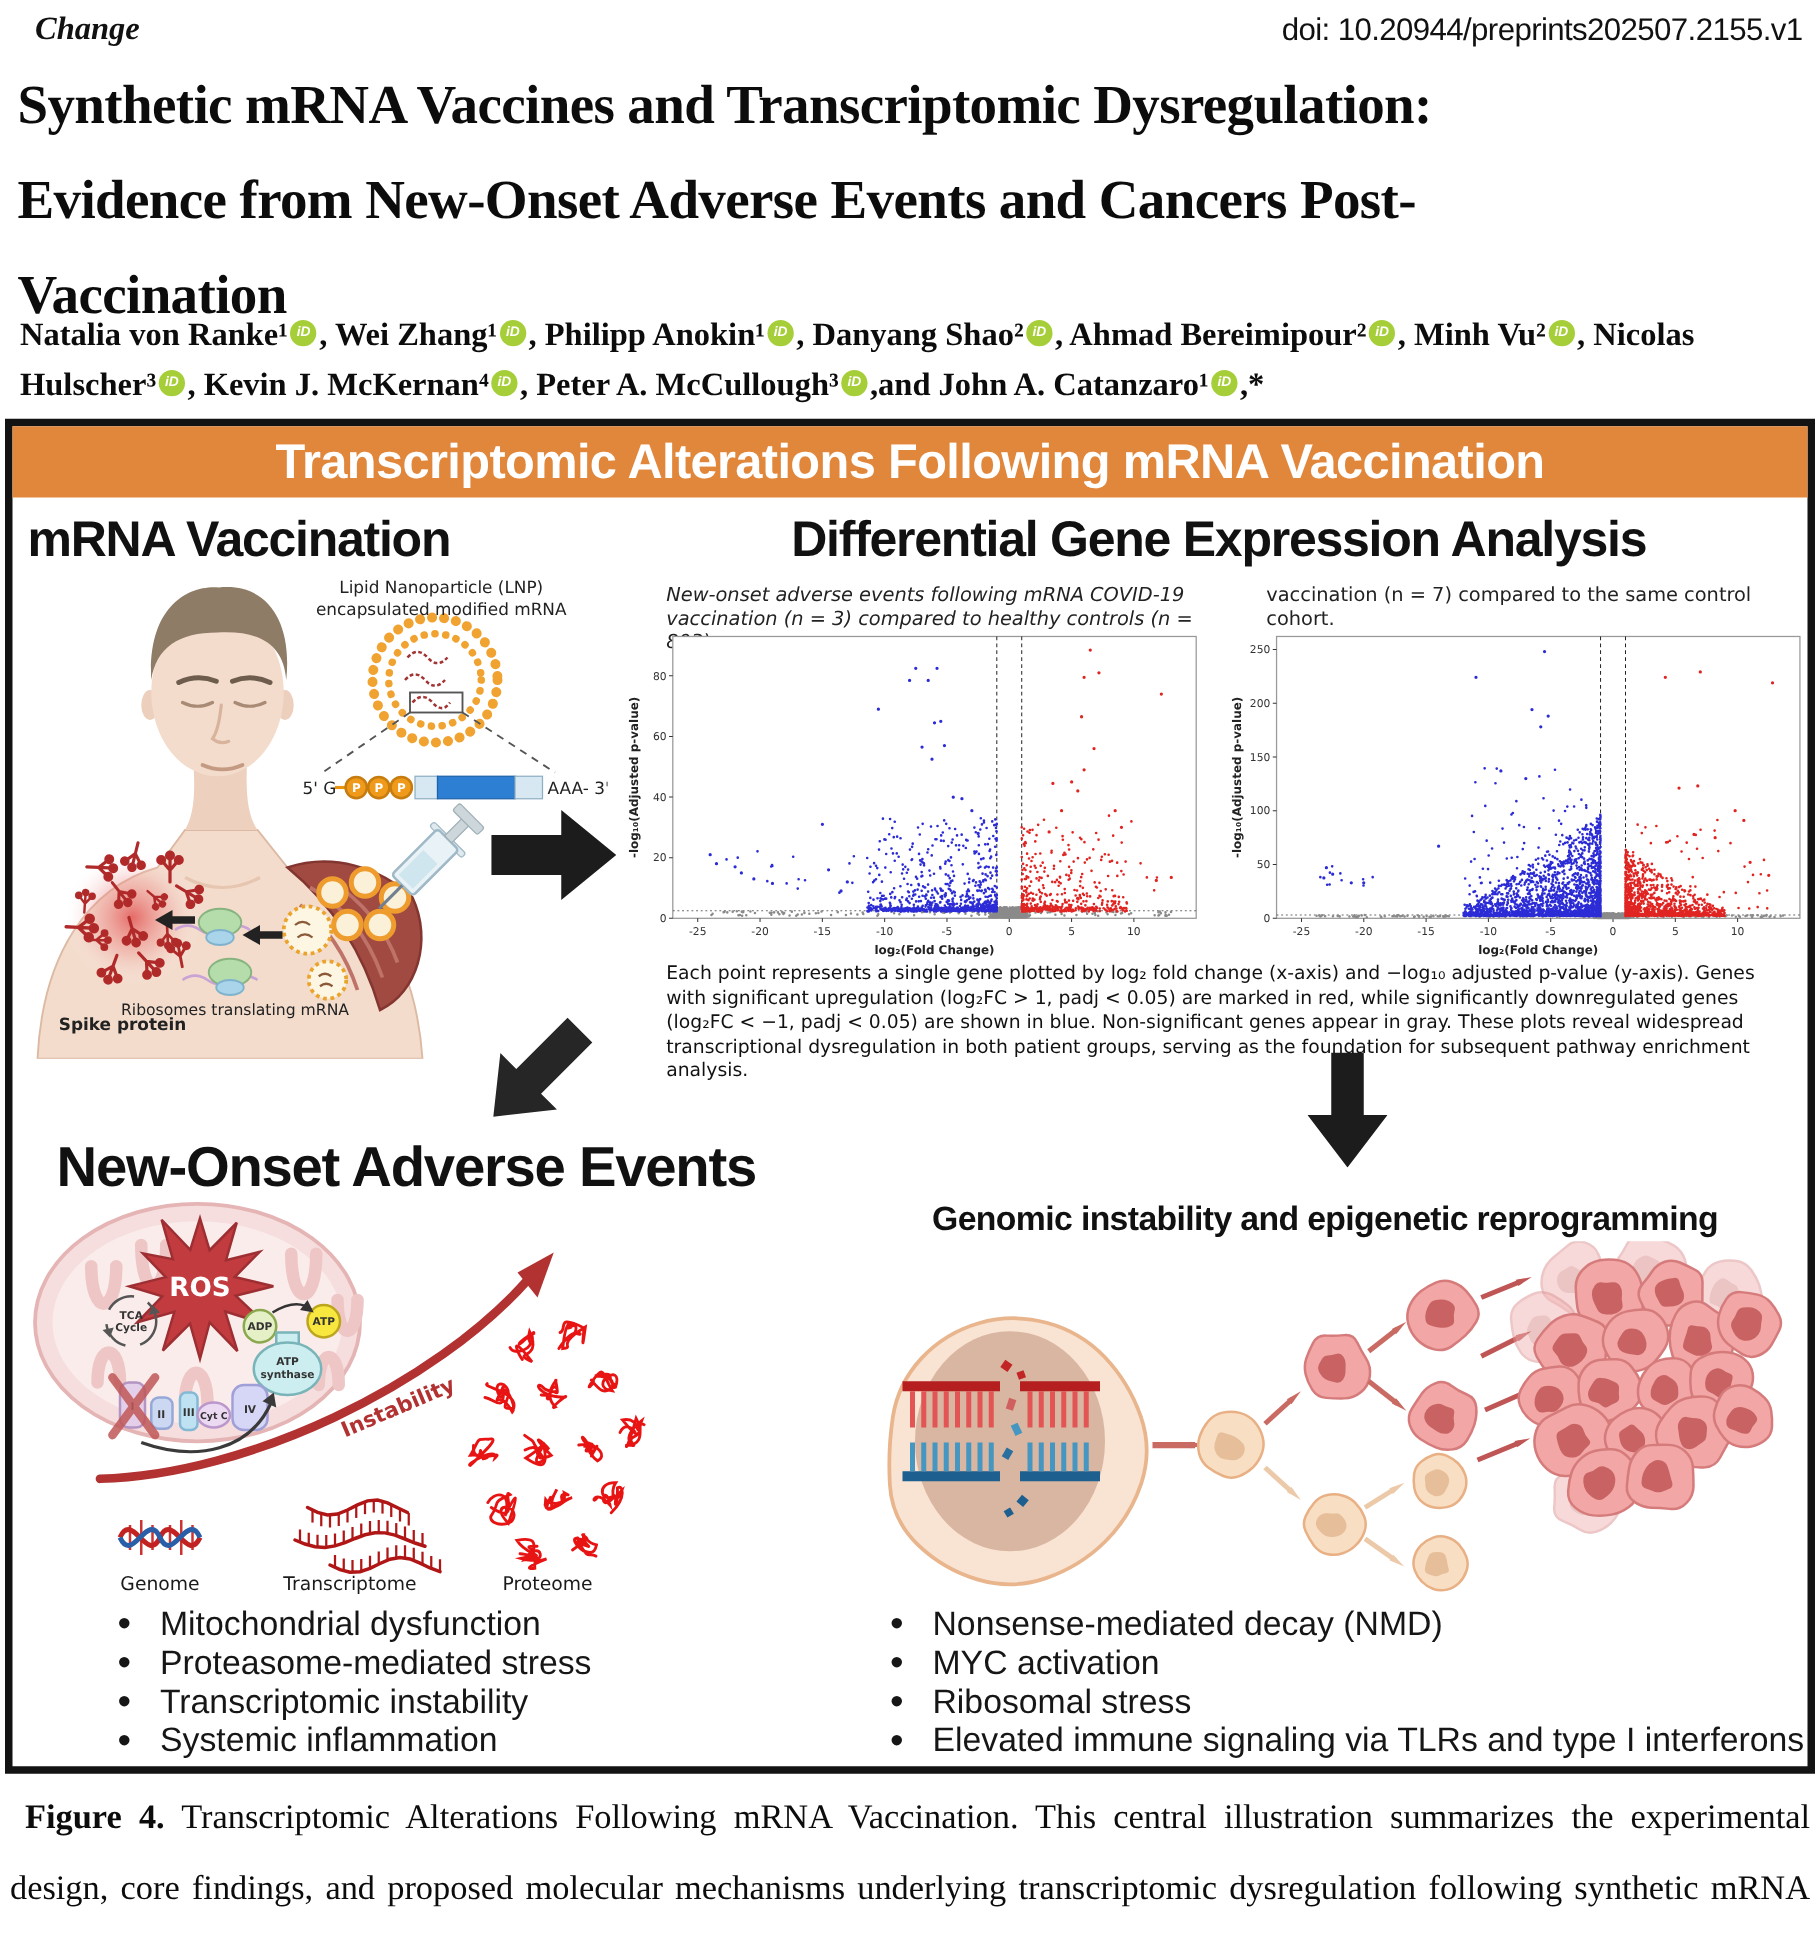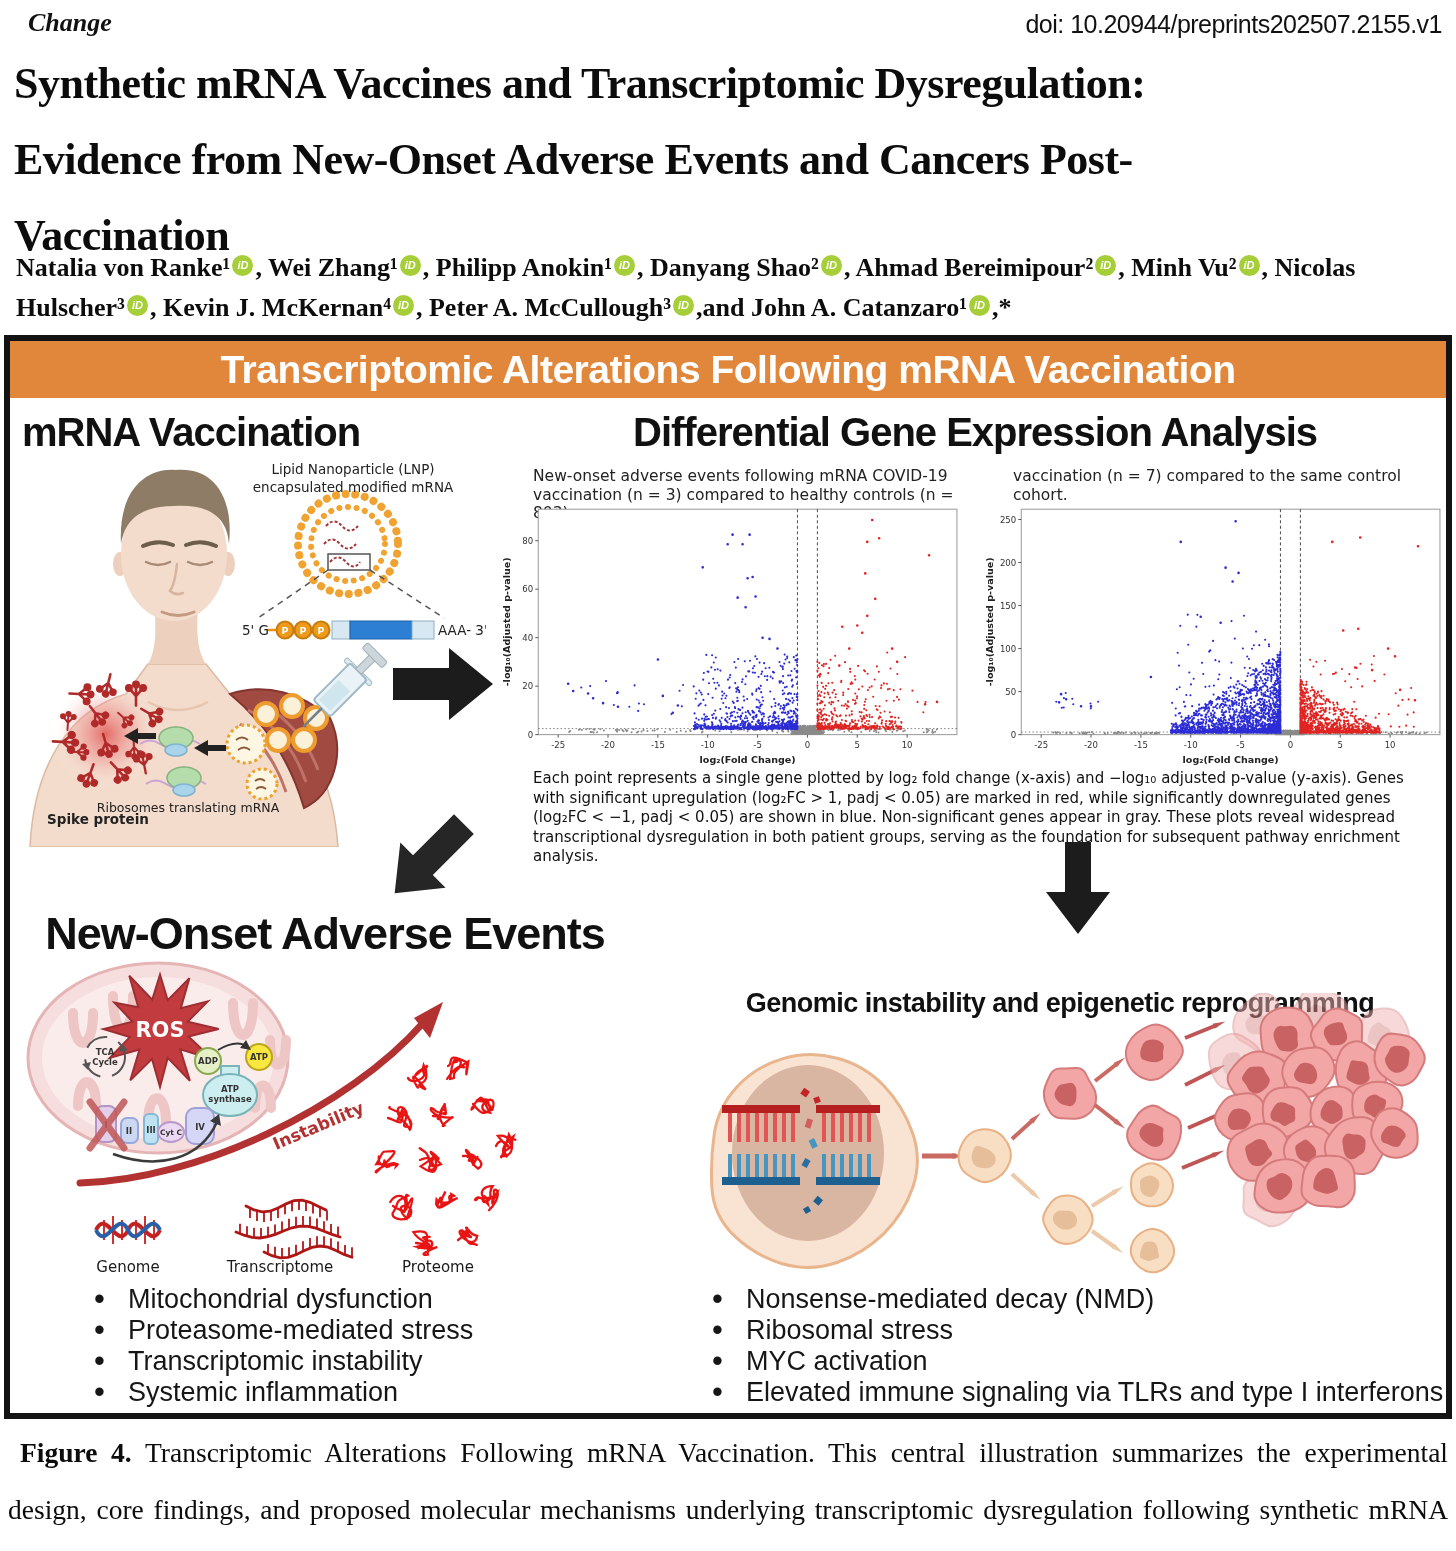--- a/index.html
+++ b/index.html
@@ -15,29 +15,29 @@
   .orcid{display:inline-block;width:21px;height:21px;border-radius:50%;background:#A6CE39;
          color:#fff;font:italic 700 11px/21px "Liberation Sans",sans-serif;text-align:center;
          vertical-align:7px;margin:0 2px;}
   
   .figbox{left:4px;top:335px;width:1448px;height:1084px;border:6px solid #131313;box-sizing:border-box;background:#fff;}
   .banner{left:10px;top:341px;width:1436px;height:57px;background:#E1873C;color:#fff;text-align:center;
           font:800 39px/57px "Liberation Sans",sans-serif;letter-spacing:-0.5px;}
   .h-left{left:22px;top:410px;font:800 40px "Liberation Sans",sans-serif;letter-spacing:-1px;}
   .h-right{left:505px;top:410px;width:940px;text-align:center;font:800 40px "Liberation Sans",sans-serif;letter-spacing:-1px;}
   .plot-title{font:400 15.5px/18.5px "DejaVu Sans",sans-serif;color:#222;}
-  .pt-left{left:533px;top:467px;width:440px;}
+  .pt-left{left:533px;top:467px;width:440px;font-style:italic;}
   .pt-right{left:1013px;top:467px;width:440px;}
   .plot-svg{width:465px;height:266px;display:block;}
   .ps-left{left:500px;top:503px;}
   .ps-right{left:983px;top:503px;}
   .dge-caption{left:533px;top:769px;width:905px;font:400 15px/19.5px "DejaVu Sans",sans-serif;color:#111;}
   .h-adverse{left:30px;top:908px;width:590px;text-align:center;font:800 45px "Liberation Sans",sans-serif;letter-spacing:-1px;}
   .h-cancer{left:680px;top:908px;width:760px;text-align:center;font:800 45px "Liberation Sans",sans-serif;letter-spacing:-1px;}
-  .h-cancer-sub{left:680px;top:960px;width:760px;text-align:center;font:700 27px "Liberation Sans",sans-serif;letter-spacing:-0.5px;margin-top:28px;}
+  .h-cancer-sub{left:680px;top:960px;width:760px;text-align:center;font:700 27px "Liberation Sans",sans-serif;letter-spacing:-0.5px;}
   ul.bullets{margin:0;padding:0;list-style:none;}
   ul.bullets li{position:relative;padding-left:36px;height:31px;line-height:31px;
                 font:400 27px/31px "Liberation Sans",sans-serif;color:#161616;white-space:nowrap;}
   ul.bullets li::before{content:"\2022";position:absolute;left:2px;top:-1px;font-size:31px;}
   .bl-left{left:92px;top:1284px;}
   .bl-right{left:710px;top:1284px;}
   .figcap{left:8px;top:1424px;width:1440px;font:400 27.5px "Liberation Serif",serif;
           line-height:57px;text-align:justify;color:#0c0c0c;}
   .figcap b{font-weight:700;margin-left:12px;}
   
@@ -648,21 +648,21 @@
         <rect x="150" y="146" width="6" height="9" transform="rotate(-25 153 150)" fill="#4596c0"></rect>
         <rect x="143" y="166" width="6" height="8" transform="rotate(30 146 170)" fill="#2a6f9e"></rect>
         <rect x="155" y="204" width="7" height="7" transform="rotate(40 158 207)" fill="#1d5f8f"></rect>
         <rect x="144" y="214" width="6" height="6" transform="rotate(-30 147 217)" fill="#1d5f8f"></rect>
       </g>
     </g>
   </svg>
 
   <ul class="abs bullets bl-right" id="bullets-cancer">
       <li>Nonsense-mediated decay (NMD)</li>
+      <li>MYC activation</li>
       <li>Ribosomal stress</li>
-      <li>MYC activation</li>
       <li>Elevated immune signaling via TLRs and type I interferons</li>
     </ul>
 
   <div class="abs figcap">
     <b>Figure 4.</b><span> Transcriptomic Alterations Following mRNA Vaccination. This central illustration summarizes the experimental design, core findings, and proposed molecular mechanisms underlying transcriptomic dysregulation following synthetic mRNA COVID-19 vaccination.</span>
   </div>
 </div>
 
 </body></html>

